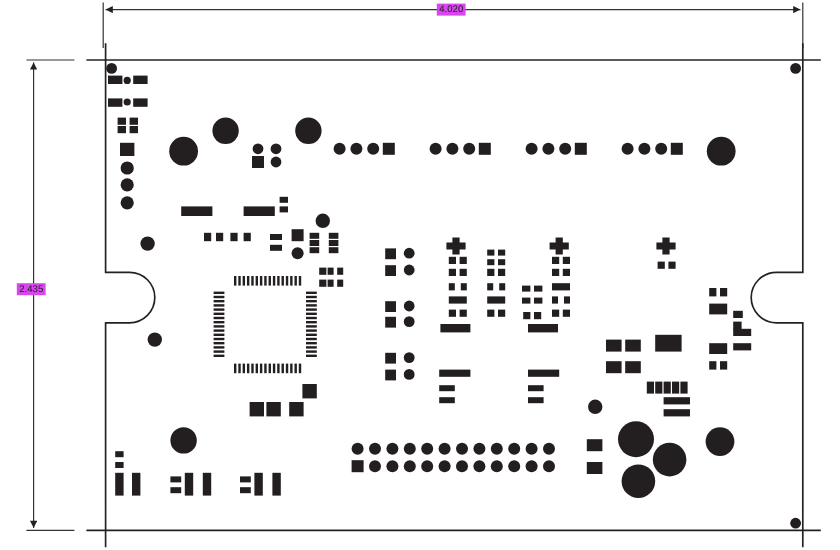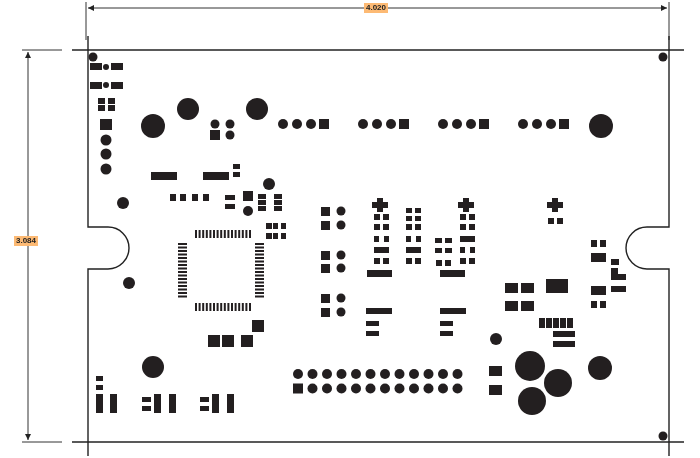--- a/index.html
+++ b/index.html
@@ -1,18 +1,18 @@
 <!DOCTYPE html>
 <html><head>
 <meta charset="utf-8">
 <style>
   html, body { margin:0; padding:0; background:#ffffff; }
   body { width:700px; height:458px; overflow:hidden; position:relative; font-family:"DejaVu Sans", sans-serif; }
   #drawing { position:absolute; left:0; top:0; width:700px; height:458px; }
-  .dim-label { position:absolute; font-family:"Liberation Sans", sans-serif; font-weight:bold; font-size:8px; color:#222; background:#fdba74; padding:0 2px; line-height:10px; }
+  .dim-label { position:absolute; font-family:"Liberation Sans", sans-serif; font-weight:normal; font-size:8px; color:#222; background:#d946ef; padding:0 2px; line-height:10px; }
 </style>
 </head>
 <body>
 
 <svg id="drawing" viewBox="0 0 700 458" xmlns="http://www.w3.org/2000/svg">
   <defs>
     <marker id="arrow" viewBox="0 0 10 10" refX="10" refY="5" markerWidth="10" markerHeight="6" orient="auto-start-reverse">
       <path d="M0,0 L10,5 L0,10 z" fill="#222"></path>
     </marker>
   </defs>
@@ -349,13 +349,13 @@
       <circle cx="385" cy="388.5" r="5"></circle>
       <circle cx="399.5" cy="388.5" r="5"></circle>
       <circle cx="414" cy="388.5" r="5"></circle>
       <circle cx="428.5" cy="388.5" r="5"></circle>
       <circle cx="443" cy="388.5" r="5"></circle>
       <circle cx="457.5" cy="388.5" r="5"></circle>
     </g>
 </svg>
 
 <div class="dim-label" style="left:364px; top:3px;">4.020</div>
-<div class="dim-label" style="left:14px; top:236px;">3.084</div>
+<div class="dim-label" style="left:14px; top:236px;">2.435</div>
 
 </body></html>

